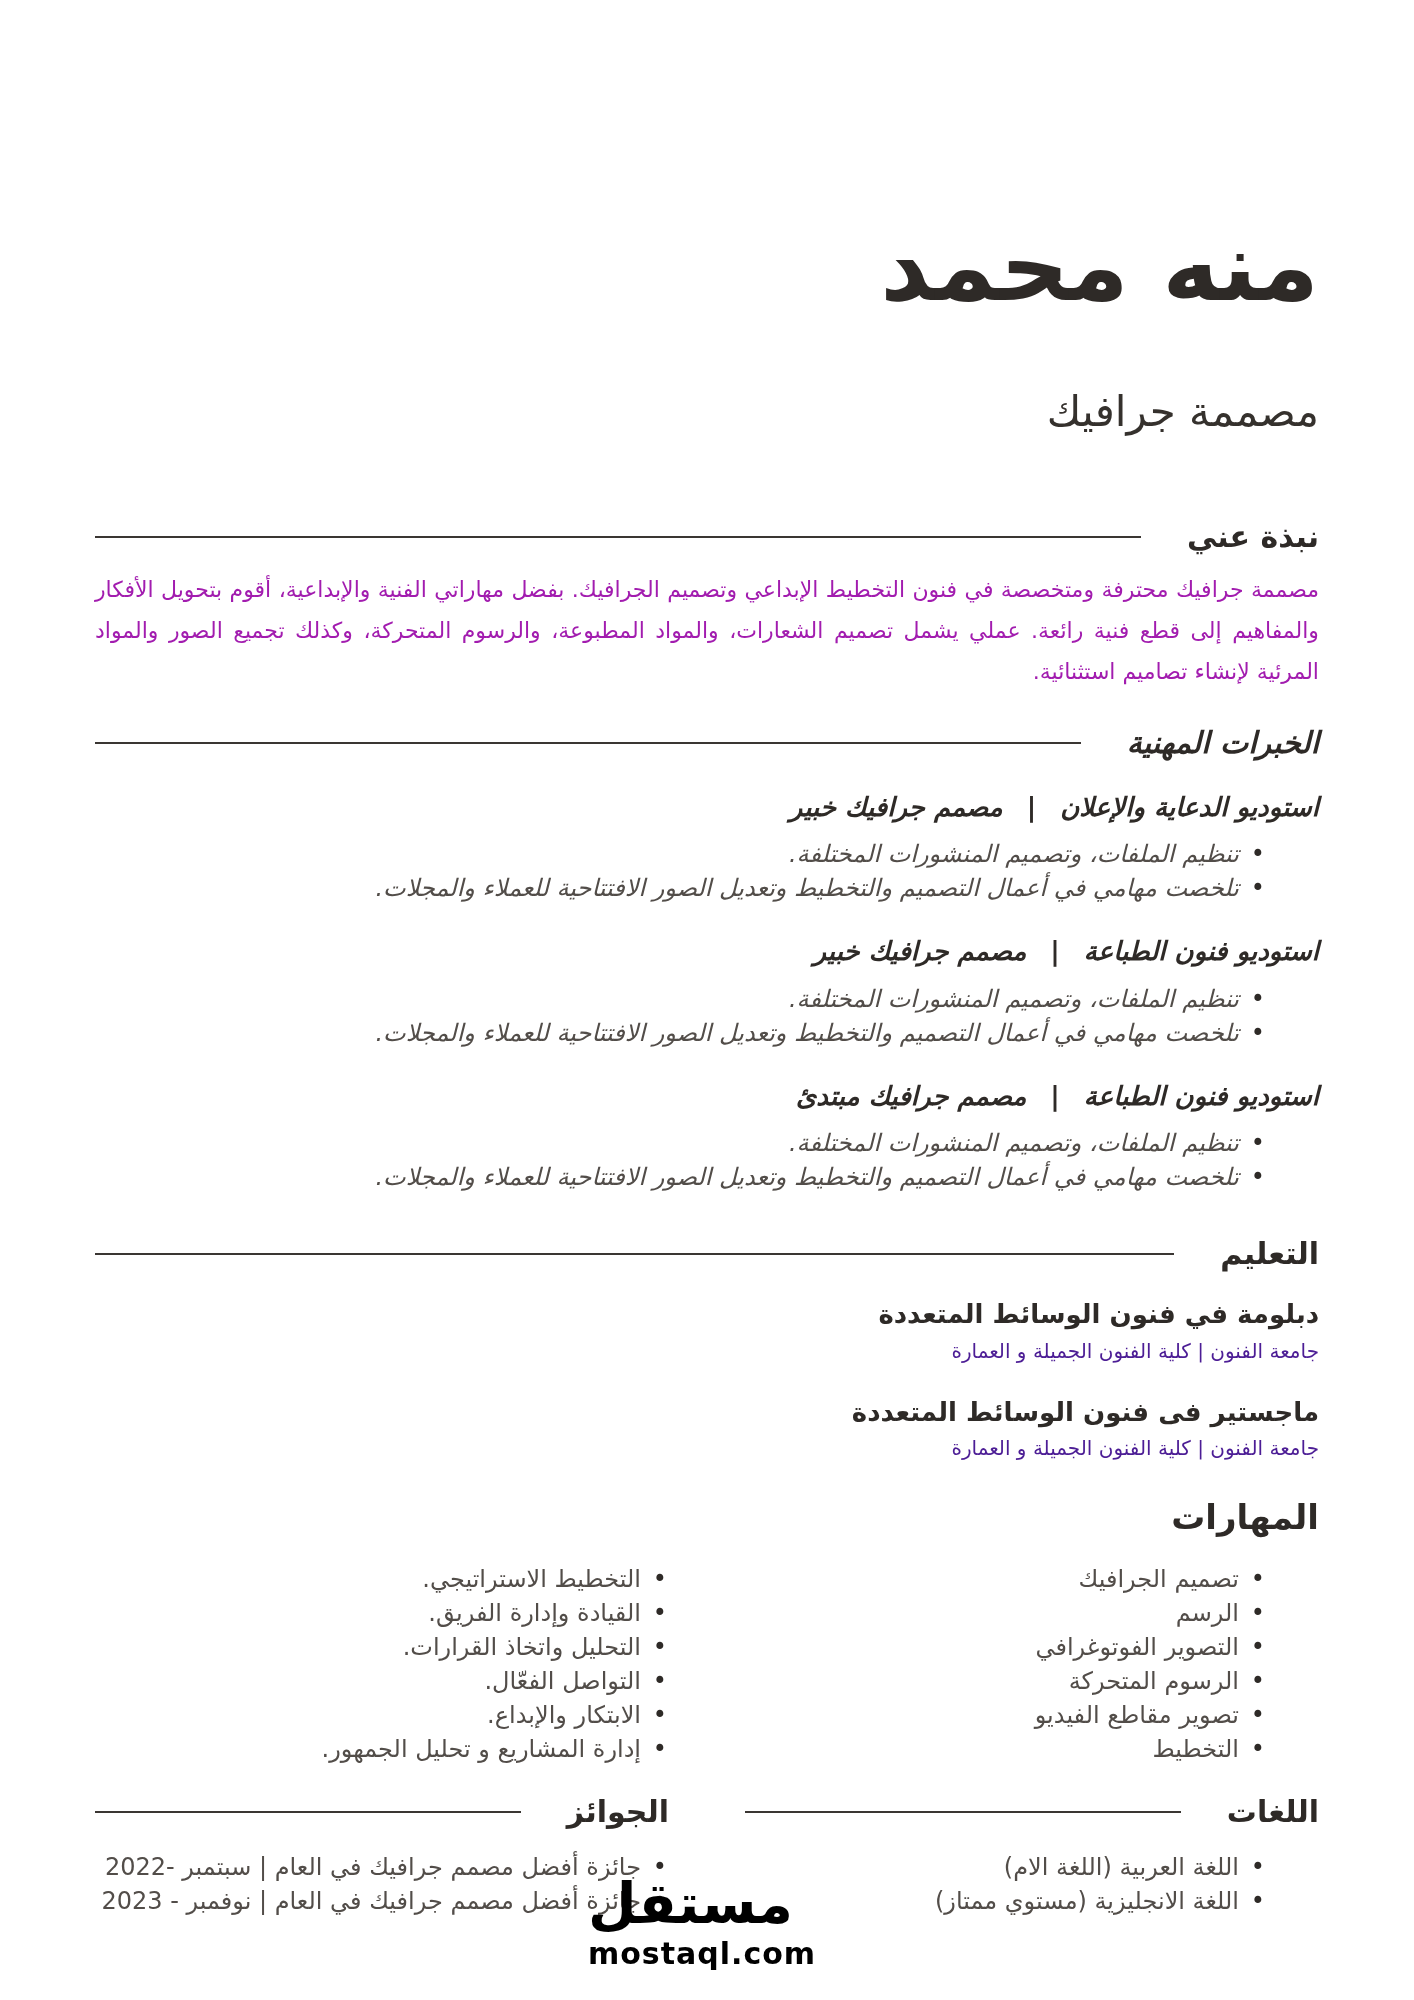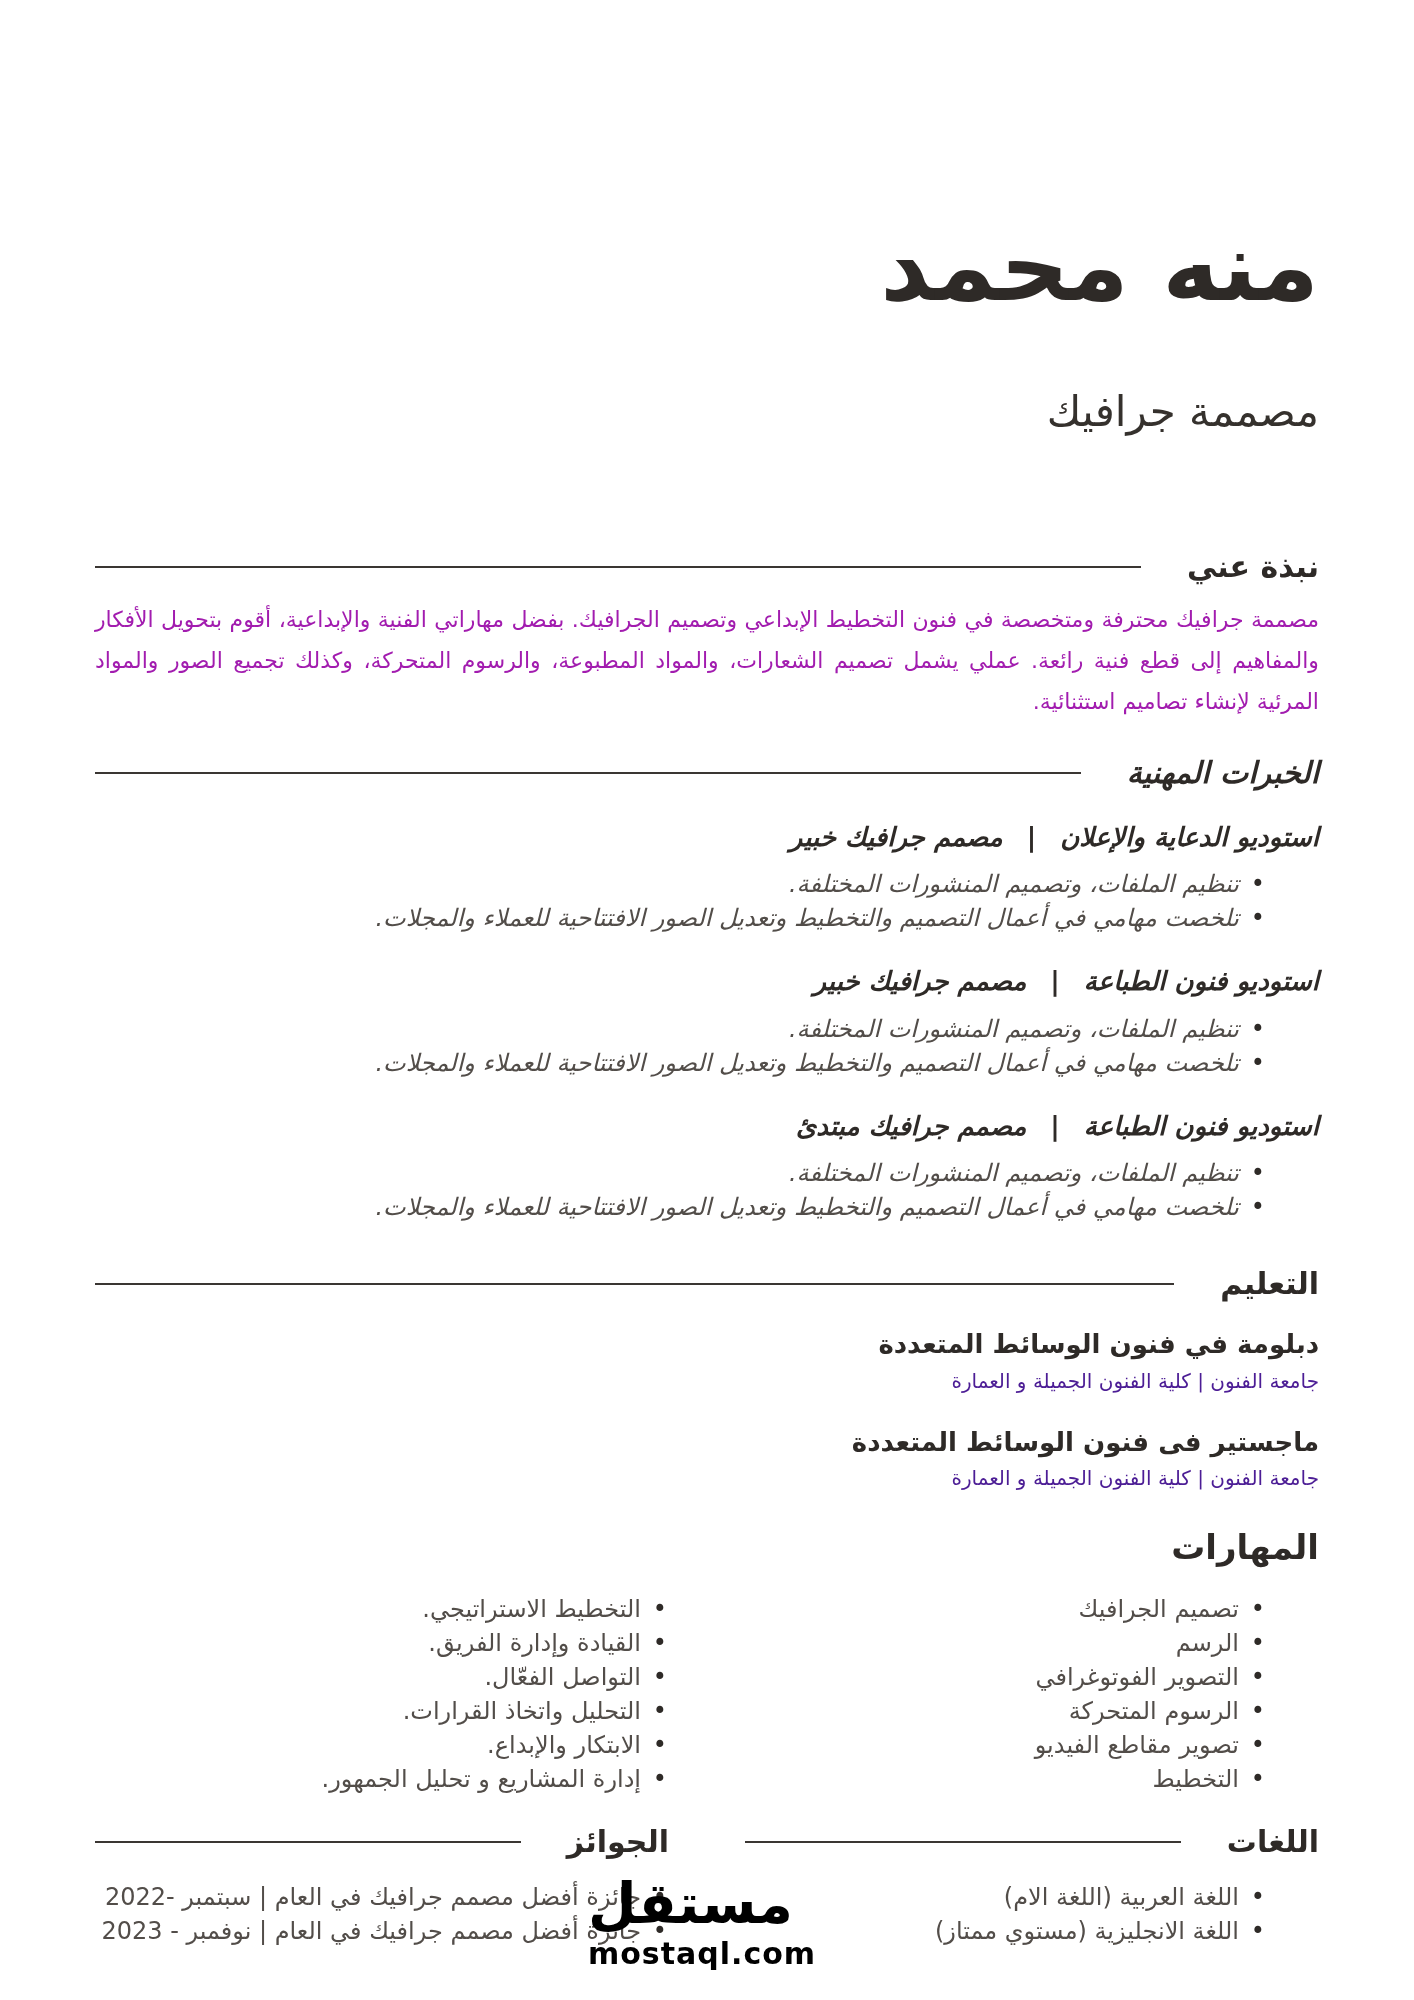--- a/index.html
+++ b/index.html
@@ -12,21 +12,21 @@
 
   
   .name{font-size:96px;font-weight:bold;line-height:1.12;text-align:right;letter-spacing:-1px;}
   .subtitle{margin-top:16px;font-size:42px;line-height:1.25;text-align:right;color:#35312d;}
 
   
   .section-head{display:flex;align-items:center;gap:46px;}
   .section-head h2{margin:0;font-size:30px;font-weight:bold;line-height:1.2;white-space:nowrap;}
   .rule{flex:1;height:0;border-top:2px solid #3a3633;}
 
-  .sec-about{margin-top:110px;}
+  .sec-about{margin-top:80px;}
   .about-text{
     margin:14px 0 0 0;font-size:22px;line-height:1.88;color:#a21caf;
     text-align:justify;text-align-last:right;
   }
 
   .sec-exp{margin-top:32px;font-style:italic;}
   .job{margin-top:30px;}
   .job:first-of-type{margin-top:40px;}
   .job-title{font-size:26px;font-weight:bold;line-height:1.25;text-align:right;}
   .pipe{margin:0 24px;font-weight:600;}
@@ -143,22 +143,22 @@
           <li>تصميم الجرافيك</li>
           <li>الرسم</li>
           <li>التصوير الفوتوغرافي</li>
           <li>الرسوم المتحركة</li>
           <li>تصوير مقاطع الفيديو</li>
           <li>التخطيط</li>
         </ul>
       <ul class="blist">
           <li>التخطيط الاستراتيجي.</li>
           <li>القيادة وإدارة الفريق.</li>
+          <li>التحليل واتخاذ القرارات.</li>
           <li>التواصل الفعّال.</li>
-          <li>التحليل واتخاذ القرارات.</li>
           <li>الابتكار والإبداع.</li>
           <li>إدارة المشاريع و تحليل الجمهور.</li>
         </ul>
     </div>
   </section>
 
   <div class="two-col bottom-grid">
     <section class="bottom-col">
       <div class="section-head">
         <h2>اللغات</h2>

